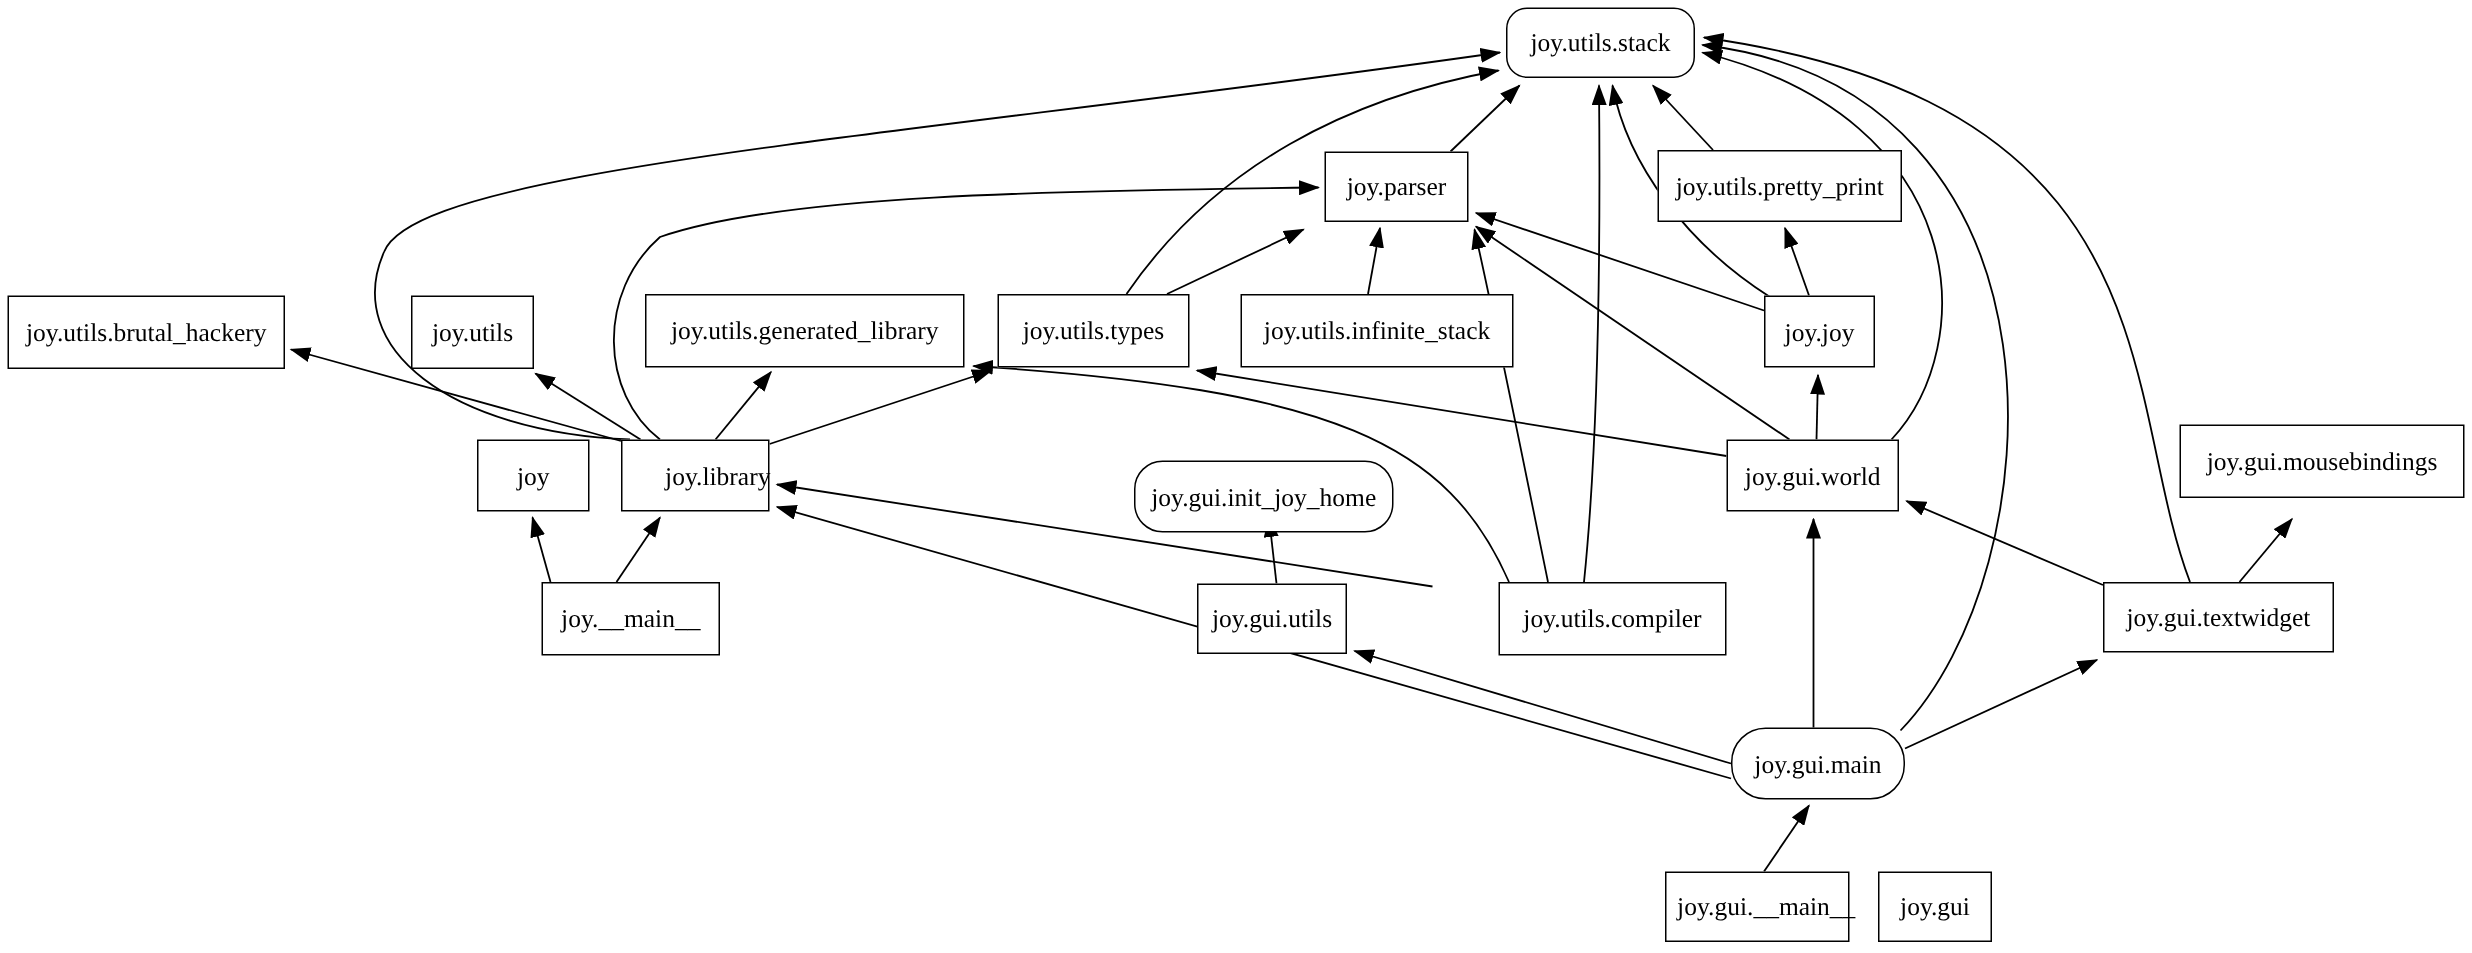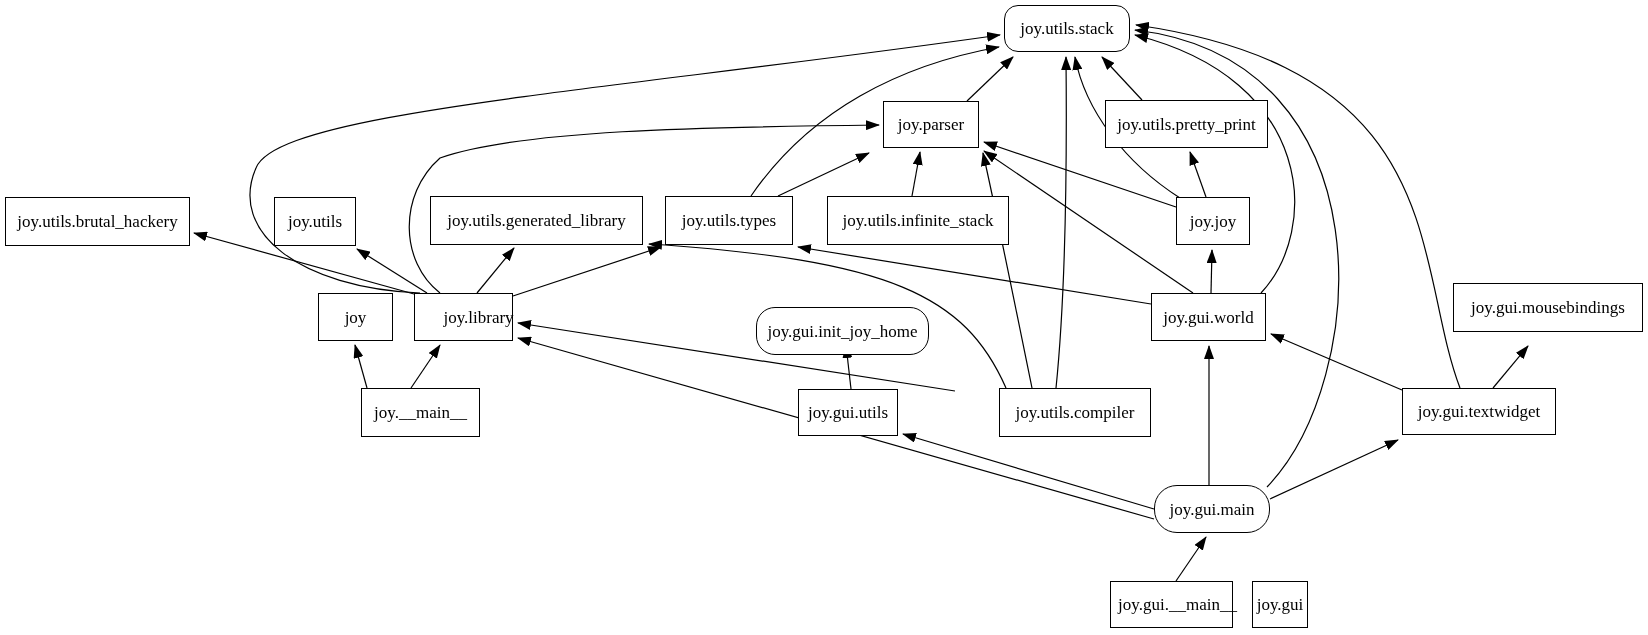--- a/index.html
+++ b/index.html
@@ -102,15 +102,15 @@
       <div class="node" style="left: 414px; top: 293px; width: 99px; height: 48px; padding-left: 30px;">joy.library</div>
       <div class="node" style="left: 756px; top: 307px; width: 173px; height: 48px; border-radius: 19px;">joy.gui.init_joy_home</div>
       <div class="node" style="left: 1151px; top: 293px; width: 115px; height: 48px;">joy.gui.world</div>
       <div class="node" style="left: 1453px; top: 283px; width: 190px; height: 49px;">joy.gui.mousebindings</div>
       <div class="node" style="left: 329px; top: 388px; width: 119px; height: 49px; margin-left: 32px;">joy.__main__</div>
       <div class="node" style="left: 798px; top: 389px; width: 100px; height: 47px; text-align: right;">joy.gui.utils</div>
       <div class="node" style="left: 955px; top: 388px; width: 152px; height: 49px; margin-left: 44px;">joy.utils.compiler</div>
       <div class="node" style="left: 1402px; top: 388px; width: 154px; height: 47px;">joy.gui.textwidget</div>
       <div class="node" style="left: 1154px; top: 485px; width: 116px; height: 48px; border-radius: 23px;">joy.gui.main</div>
       <div class="node" style="left: 1110px; top: 581px; width: 123px; height: 47px; padding-left: 12px;">joy.gui.__main__</div>
-      <div class="node" style="left: 1252px; top: 581px; width: 56px; height: 47px;">joy.gui</div>
+      <div class="node" style="left: 1252px; top: 581px; width: 76px; height: 47px;">joy.gui</div>
     </div>
 </div>
 
 </body></html>

